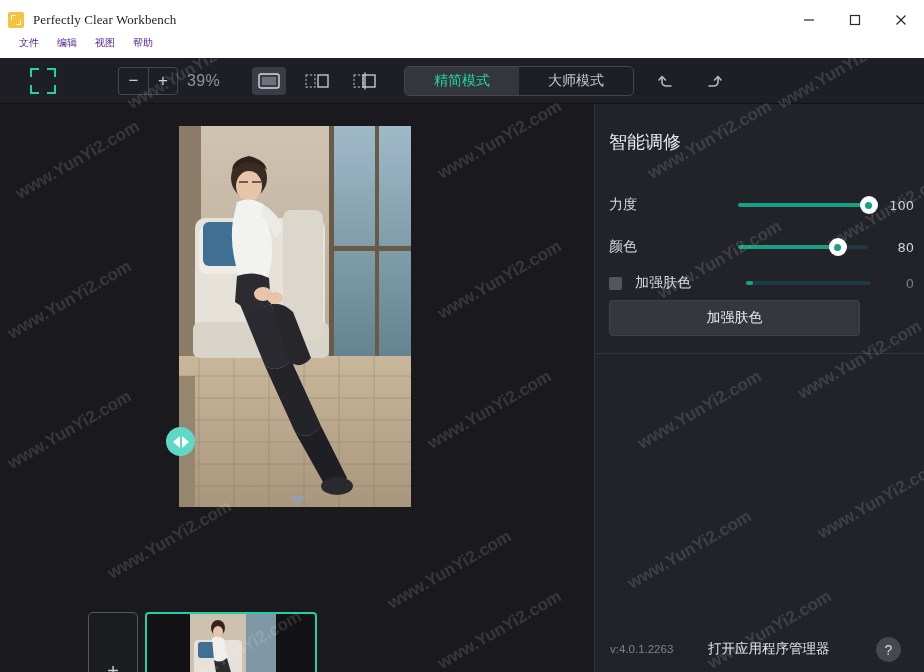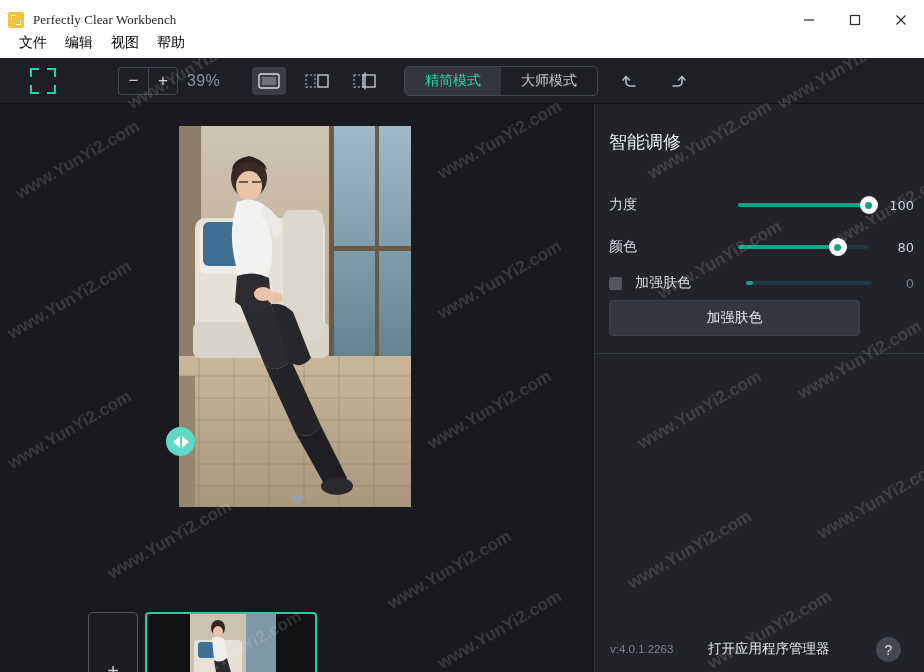--- a/index.html
+++ b/index.html
@@ -36,21 +36,21 @@
     justify-content: center; color: #2b2b2b; font-size: 13px;
   }
   .winbtn svg { display: block; }
 
   
   .menubar {
     position: absolute; left: 0; top: 28px; width: 924px; height: 30px;
     background: #ffffff; display: flex; align-items: center; padding-left: 10px;
   }
   .menuitem {
-    font-size: 14px; color: #000000; padding: 2px 9px;
+    font-size: 10px; color: #4c1d95; padding: 2px 9px;
     font-family: "DejaVu Sans", sans-serif;
   }
 
   
   .toolbar {
     position: absolute; left: 0; top: 58px; width: 924px; height: 46px;
     background: #1e1f24; border-bottom: 1px solid #121216;
     display: flex; align-items: center;
   }
   .logo-icon { width: 26px; height: 26px; margin-left: 30px; position: relative; }
@@ -78,21 +78,21 @@
     justify-content: center; border-radius: 4px;
   }
   .vm.active { background: #3a3d45; }
   .vm svg { display: block; }
 
   .modetoggle {
     display: flex; margin-left: 22px; border: 1px solid #45474e;
     border-radius: 5px; overflow: hidden; height: 30px; background: #1e1f24;
   }
   .modebtn {
-    padding: 0 20px; height: 28px; display: flex; align-items: center;
+    padding: 0 29px; height: 28px; display: flex; align-items: center;
     font-size: 14px; color: #c3c6cc; font-family: "DejaVu Sans", sans-serif;
   }
   .modebtn.active { background: #33363d; color: #22d3a5; }
 
   .history { display: flex; margin-left: 20px; gap: 20px; align-items: center; }
   .hbtn { width: 26px; height: 26px; display: flex; align-items: center; justify-content: center; }
 
   .saveall {
     margin-left: auto; height: 32px; border: 1px solid #4d5058; border-radius: 5px;
     background: #1e1f24; display: flex; align-items: center; gap: 6px;

